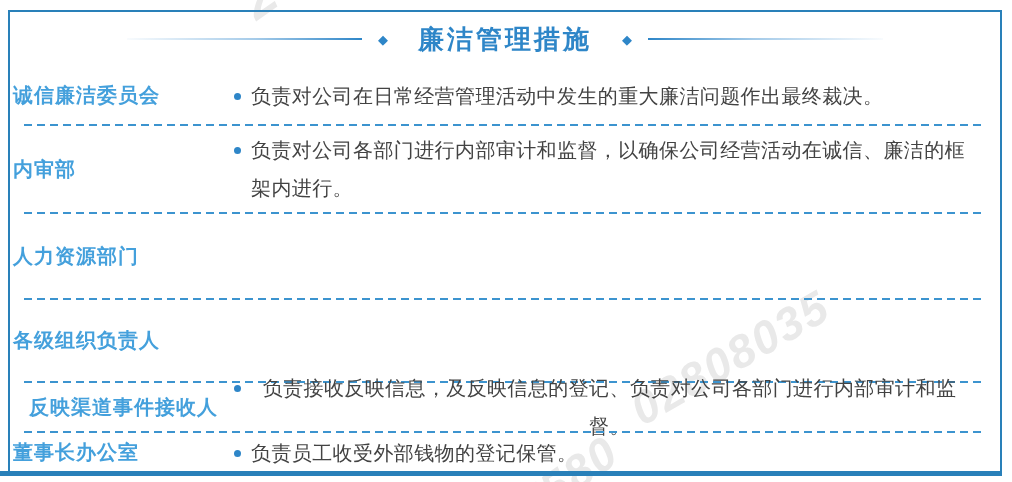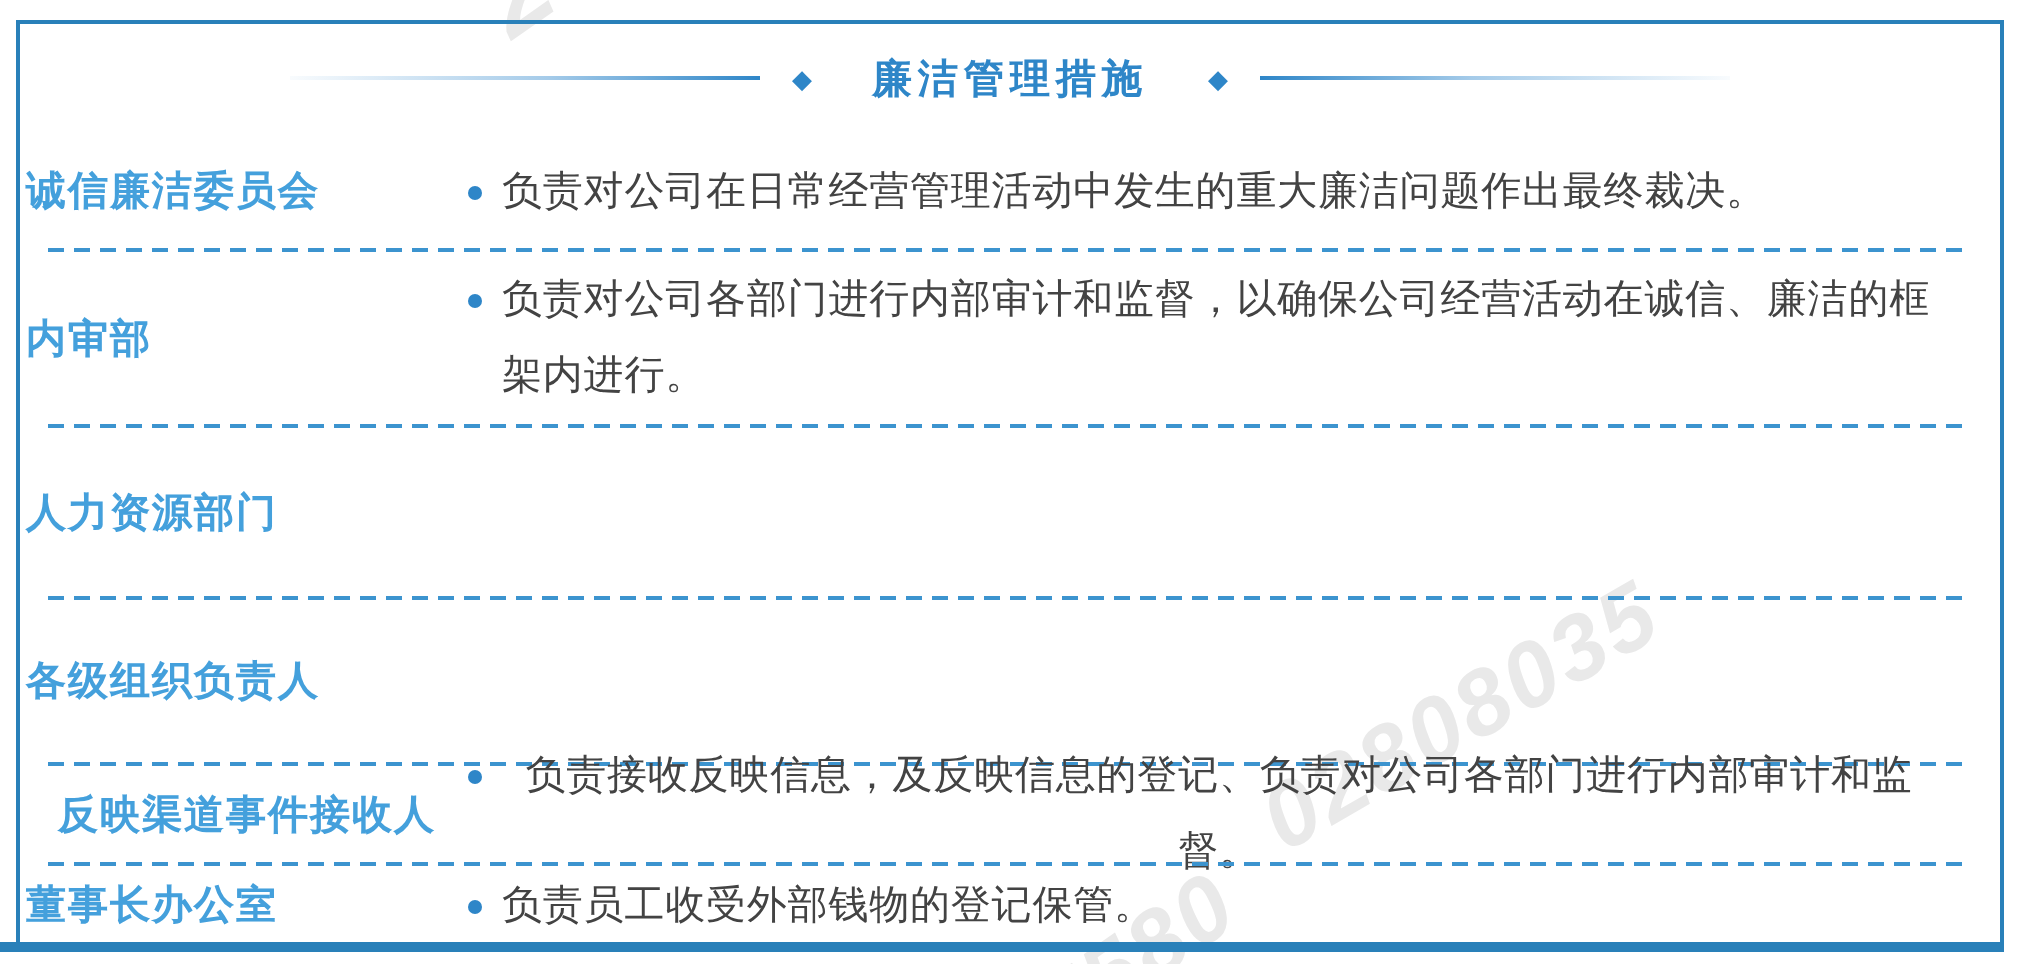--- a/index.html
+++ b/index.html
@@ -20,21 +20,21 @@
 
   .bottom-bar { position:absolute; z-index:3; left:0; top:471px; width:1002px; height:5px;
                 background:#2980b9; }
 
   
   .title-row { height:54px; display:flex; align-items:center; justify-content:center; }
   .t-line { width:235px; height:2px; }
   .t-line.left  { background:linear-gradient(90deg, rgba(90,160,215,0.04), rgba(90,160,215,0.55) 55%, #2e86c8); }
   .t-line.right { background:linear-gradient(270deg, rgba(90,160,215,0.04), rgba(90,160,215,0.55) 55%, #2e86c8); }
   .t-diamond { color:#2e86c8; font-size:13px; margin:0 16px; line-height:1; }
-  .title-text { color:#2e86c8; font-size:20px; font-weight:bold; letter-spacing:3px; margin:0 14px; }
+  .title-text { color:#2e86c8; font-size:26px; font-weight:bold; letter-spacing:3px; margin:0 14px; }
 
   
   .row { position:relative; display:flex; align-items:center; }
   .row .divider { position:absolute; left:14px; right:14px; bottom:-1px; height:2px;
                   background:repeating-linear-gradient(90deg, #3c94cf 0 8px, transparent 8px 13px); }
   .r1 { height:59px; } .r2 { height:88px; } .r3 { height:86px;justify-content:space-between; }
   .r4 { height:83px;align-items:center; } .r5 { height:50px;text-align:center; } .r6 { height:41px;font-family:Liberation Serif, serif; }
 
   .label { flex:0 0 224px; padding-left:3px; color:#44a0dc; font-size:20px;
            font-weight:bold; letter-spacing:1px; }

